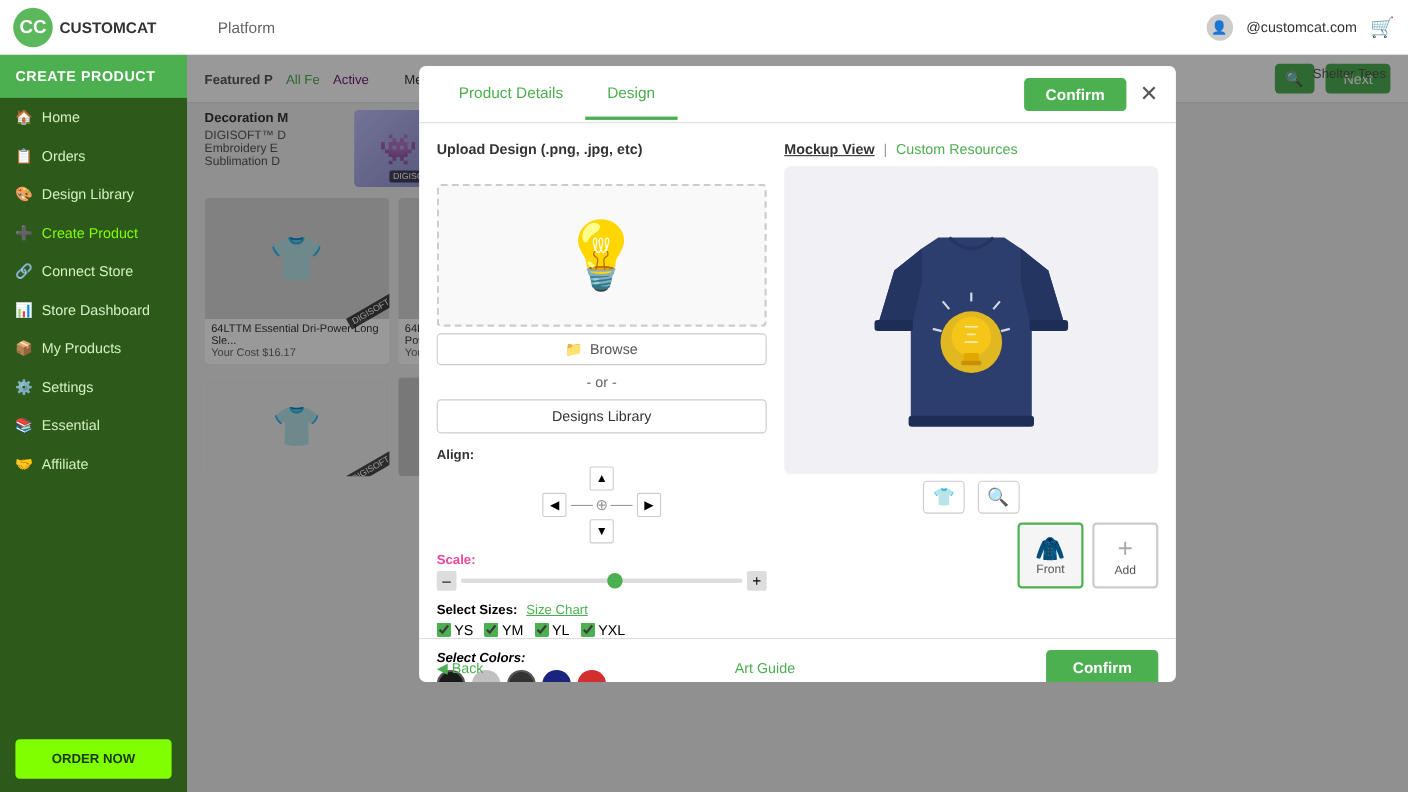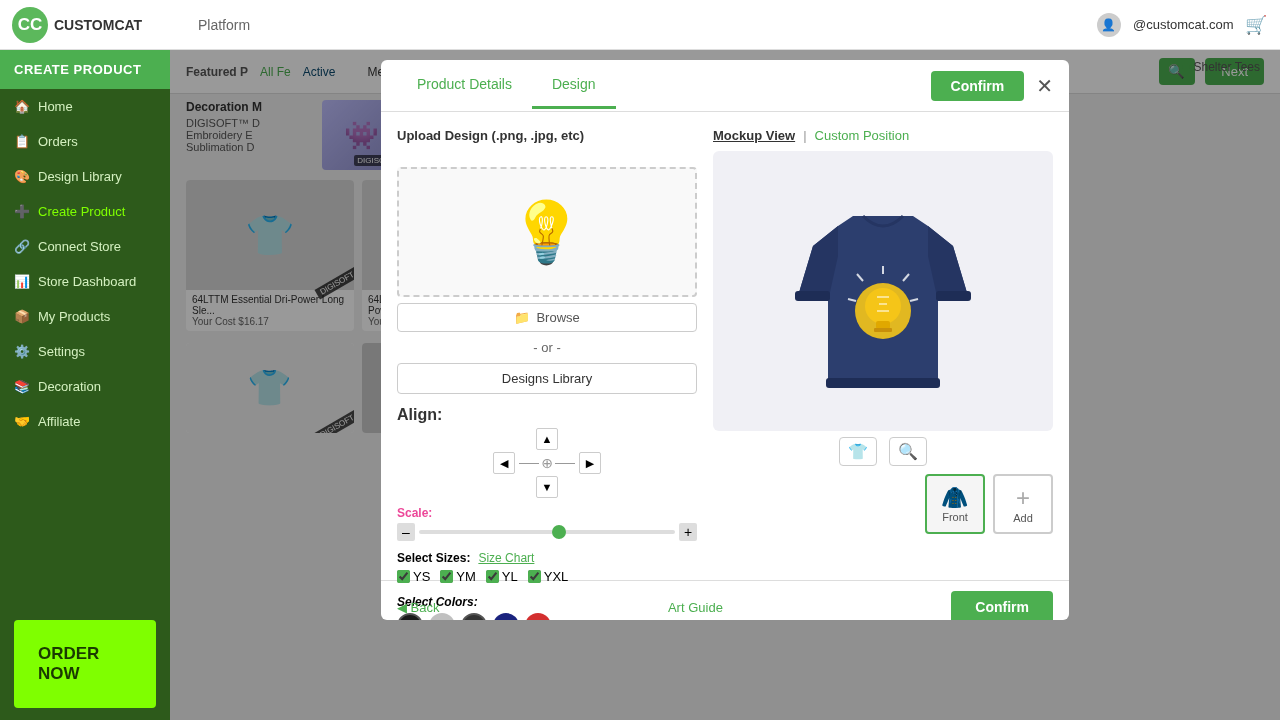--- a/index.html
+++ b/index.html
@@ -20,21 +20,21 @@
     .top-bar-right { margin-left: auto; display: flex; align-items: center; gap: 12px; }
     .user-icon { width: 24px; height: 24px; background: #ccc; border-radius: 50%; display: flex; align-items: center; justify-content: center; font-size: 12px; }
     .user-email { color: #333; font-size: 13px; }
     .cart-icon { font-size: 18px; color: #333; cursor: pointer; }
 
     
     .sidebar-header { background: #4caf50; color: white; font-weight: bold; font-size: 13px; padding: 12px 14px; text-transform: uppercase; letter-spacing: 0.5px; }
     .sidebar-item { display: flex; align-items: center; gap: 8px; padding: 10px 14px; color: #d4f0c0; font-size: 13px; cursor: pointer; }
     .sidebar-item .icon { width: 16px; text-align: center; }
     .sidebar-item.green-active { color: #7fff00; }
-    .order-now-btn { margin: 12px 14px; background: #7fff00; color: #1a3a00; font-weight: bold; border: none; border-radius: 4px; padding: 24px; cursor: pointer; text-align: left; font-size: 17px; }
+    .order-now-btn { margin: 12px 14px; background: #7fff00; color: #1a3a00; font-weight: bold; border: none; border-radius: 4px; padding: 11px; cursor: pointer; text-align: center; font-size: 12px; }
 
     
     .modal-backdrop { position: absolute; top: 0; left: 0; right: 0; bottom: 0; background: rgba(0,0,0,0.4); z-index: 10; display: flex; align-items: flex-start; justify-content: center; padding-top: 10px; }
 
     
     .modal { background: white; border-radius: 6px; width: 688px; max-height: 560px; position: relative; overflow: hidden; }
     .modal-header { display: flex; align-items: center; padding: 0 16px; border-bottom: 1px solid #ddd; height: 52px; }
     .modal-tab { padding: 14px 20px; cursor: pointer; font-size: 14px; color: #666; border-bottom: 3px solid transparent; }
     .modal-tab.active { color: #4CAF50; border-bottom-color: #4CAF50; font-weight: normal; }
     .modal-tab:first-child { color: #4CAF50; }
@@ -169,38 +169,38 @@
       <div class="sidebar-item">
         <span class="icon">📦</span>
         <span>My Products</span>
       </div>
       <div class="sidebar-item">
         <span class="icon">⚙️</span>
         <span>Settings</span>
       </div>
       <div class="sidebar-item">
         <span class="icon">📚</span>
-        <span>Decoration</span>
+        <span>Essential</span>
       </div>
       <div class="sidebar-item">
         <span class="icon">🤝</span>
         <span>Affiliate</span>
       </div>
       <div style="flex:1"></div>
       <button class="order-now-btn">ORDER NOW</button>
     </div>
 
     <div class="content-area">
 
       <div class="bg-content">
         <div class="bg-nav">
           <div style="display:flex; gap:12px; font-size:12px; color:#555; flex-wrap:wrap;">
             <span style="font-weight:bold;">Featured P</span>
             <span style="color:#4CAF50;">All Fe</span>
-            <span style="color:#0c4a6e;">Active</span>
+            <span style="color:#701a75;">Active</span>
           </div>
           <div style="display:flex; gap:10px; margin-left:20px; flex-wrap:wrap; font-size:12px; color:#333;">
             <span>Men ▾</span>
             <span>Women ▾</span>
             <span>Youth ▾</span>
             <span>Hats ▾</span>
             <span>Accessorie</span>
             <span>Housewear</span>
             <span>Activewear</span>
           </div>
@@ -326,21 +326,21 @@
               <div class="browse-btn">
                 <span>📁</span>
                 <span>Browse</span>
               </div>
               <div class="or-text">- or -</div>
               <button class="designs-library-btn">Designs Library</button>
 
               <div class="positioning-section">
                 <div class="positioning-row">
                   <div class="pos-col">
-                    <div style="font-size:16px; color:#333; margin-bottom:4px;">
+                    <div style="font-size:12px; color:#333; margin-bottom:4px;">
                       <strong>Align:</strong>
                     </div>
                     <div class="align-controls">
                       <button class="align-btn">▲</button>
                       <div class="align-row">
                         <button class="align-btn">◀</button>
                         <div style="display:flex; align-items:center; gap:2px;">
                           <div class="align-divider"></div>
                           <span style="font-size:14px; color:#999;">⊕</span>
                           <div class="align-divider"></div>
@@ -398,21 +398,21 @@
                     <div class="color-swatch red" style="background:#d32f2f;"></div>
                   </div>
                 </div>
               </div>
             </div>
 
             <div class="modal-right">
               <div class="mockup-header">
                 <span class="mockup-view-link">Mockup View</span>
                 <span class="mockup-divider">|</span>
-                <span class="custom-position-link">Custom Position</span>
+                <span class="custom-position-link">Custom Resources</span>
               </div>
 
               <div class="mockup-image-area">
                 <svg width="200" height="250" viewBox="0 0 200 250">
 
                   <path d="M55,60 L30,80 L15,130 L45,135 L45,220 L155,220 L155,135 L185,130 L170,80 L145,60 L130,50 L70,50 Z" fill="#2c3e6e"></path>
 
                   <path d="M80,50 Q100,70 120,50" fill="none" stroke="#253562" stroke-width="3"></path>
 
                   <path d="M55,60 L30,80 L15,130 L45,135 L55,90 Z" fill="#253562"></path>

